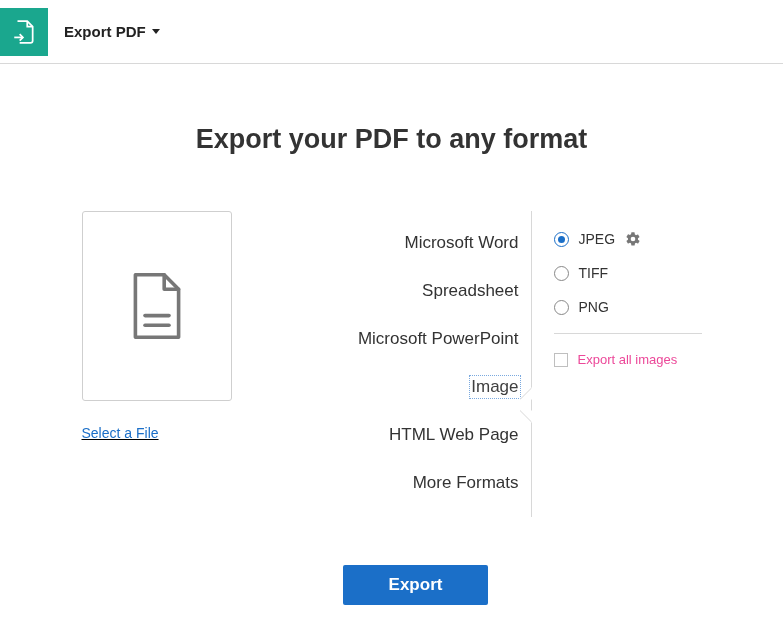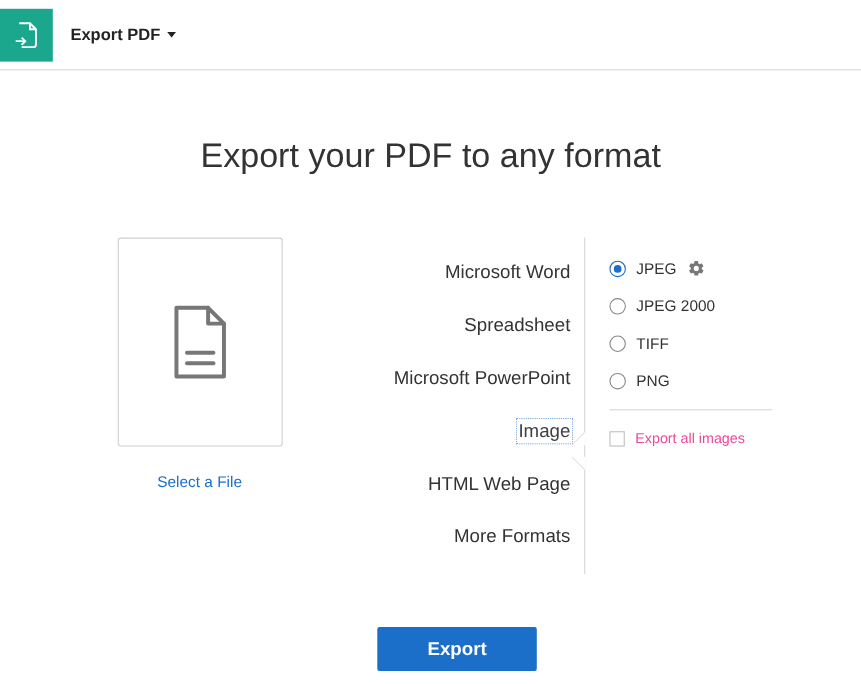--- a/index.html
+++ b/index.html
@@ -39,36 +39,36 @@
       width: 0; height: 0;
       border-left: 4px solid transparent;
       border-right: 4px solid transparent;
       border-top: 5px solid #222;
     }
     .main {
       padding: 60px 0 0 0;
     }
     .main-title {
       text-align: center;
-      font-size: 31px;
-      font-weight: 400;
+      font-size: 27px;
+      font-weight: 700;
       color: #333;
       margin-bottom: 56px;
     }
     .content-row {
       display: flex;
       justify-content: center;
       align-items: flex-start;
     }
     .file-col {
       width: 200px;
       display: flex;
       flex-direction: column;
-      align-items: center;
       margin-right: 40px;
+      text-decoration: underline;
     }
     .file-box {
       width: 150px;
       height: 190px;
       border: 1px solid #cfcfcf;
       border-radius: 3px;
       display: flex;
       align-items: center;
       justify-content: center;
       cursor: pointer;
@@ -247,24 +247,20 @@
         <span class="radio selected"></span>
         <span class="radio-label">JPEG</span>
         <span class="gear-icon">
           <svg width="16" height="16" viewBox="0 0 24 24" fill="#777">
             <path d="M19.4 13a7.8 7.8 0 0 0 .1-1 7.8 7.8 0 0 0-.1-1l2.1-1.6a.5.5 0 0 0 .1-.6l-2-3.4a.5.5 0 0 0-.6-.2l-2.5 1a7.3 7.3 0 0 0-1.7-1l-.4-2.6A.5.5 0 0 0 14 2h-4a.5.5 0 0 0-.5.4l-.4 2.6a7.3 7.3 0 0 0-1.7 1l-2.5-1a.5.5 0 0 0-.6.2l-2 3.4a.5.5 0 0 0 .1.6L4.5 11a7.8 7.8 0 0 0-.1 1 7.8 7.8 0 0 0 .1 1l-2.1 1.6a.5.5 0 0 0-.1.6l2 3.4a.5.5 0 0 0 .6.2l2.5-1a7.3 7.3 0 0 0 1.7 1l.4 2.6a.5.5 0 0 0 .5.4h4a.5.5 0 0 0 .5-.4l.4-2.6a7.3 7.3 0 0 0 1.7-1l2.5 1a.5.5 0 0 0 .6-.2l2-3.4a.5.5 0 0 0-.1-.6zM12 15.5A3.5 3.5 0 1 1 15.5 12 3.5 3.5 0 0 1 12 15.5z"></path>
           </svg>
         </span>
       </div>
       <div class="radio-row">
         <span class="radio"></span>
-        <span class="radio-label">JPEG 2000</span>
-      </div>
-      <div class="radio-row">
-        <span class="radio"></span>
         <span class="radio-label">TIFF</span>
       </div>
       <div class="radio-row">
         <span class="radio"></span>
         <span class="radio-label">PNG</span>
       </div>
       <hr class="opts-divider">
       <div class="checkbox-row">
         <span class="checkbox"></span>
         <span class="checkbox-label">Export all images</span>

